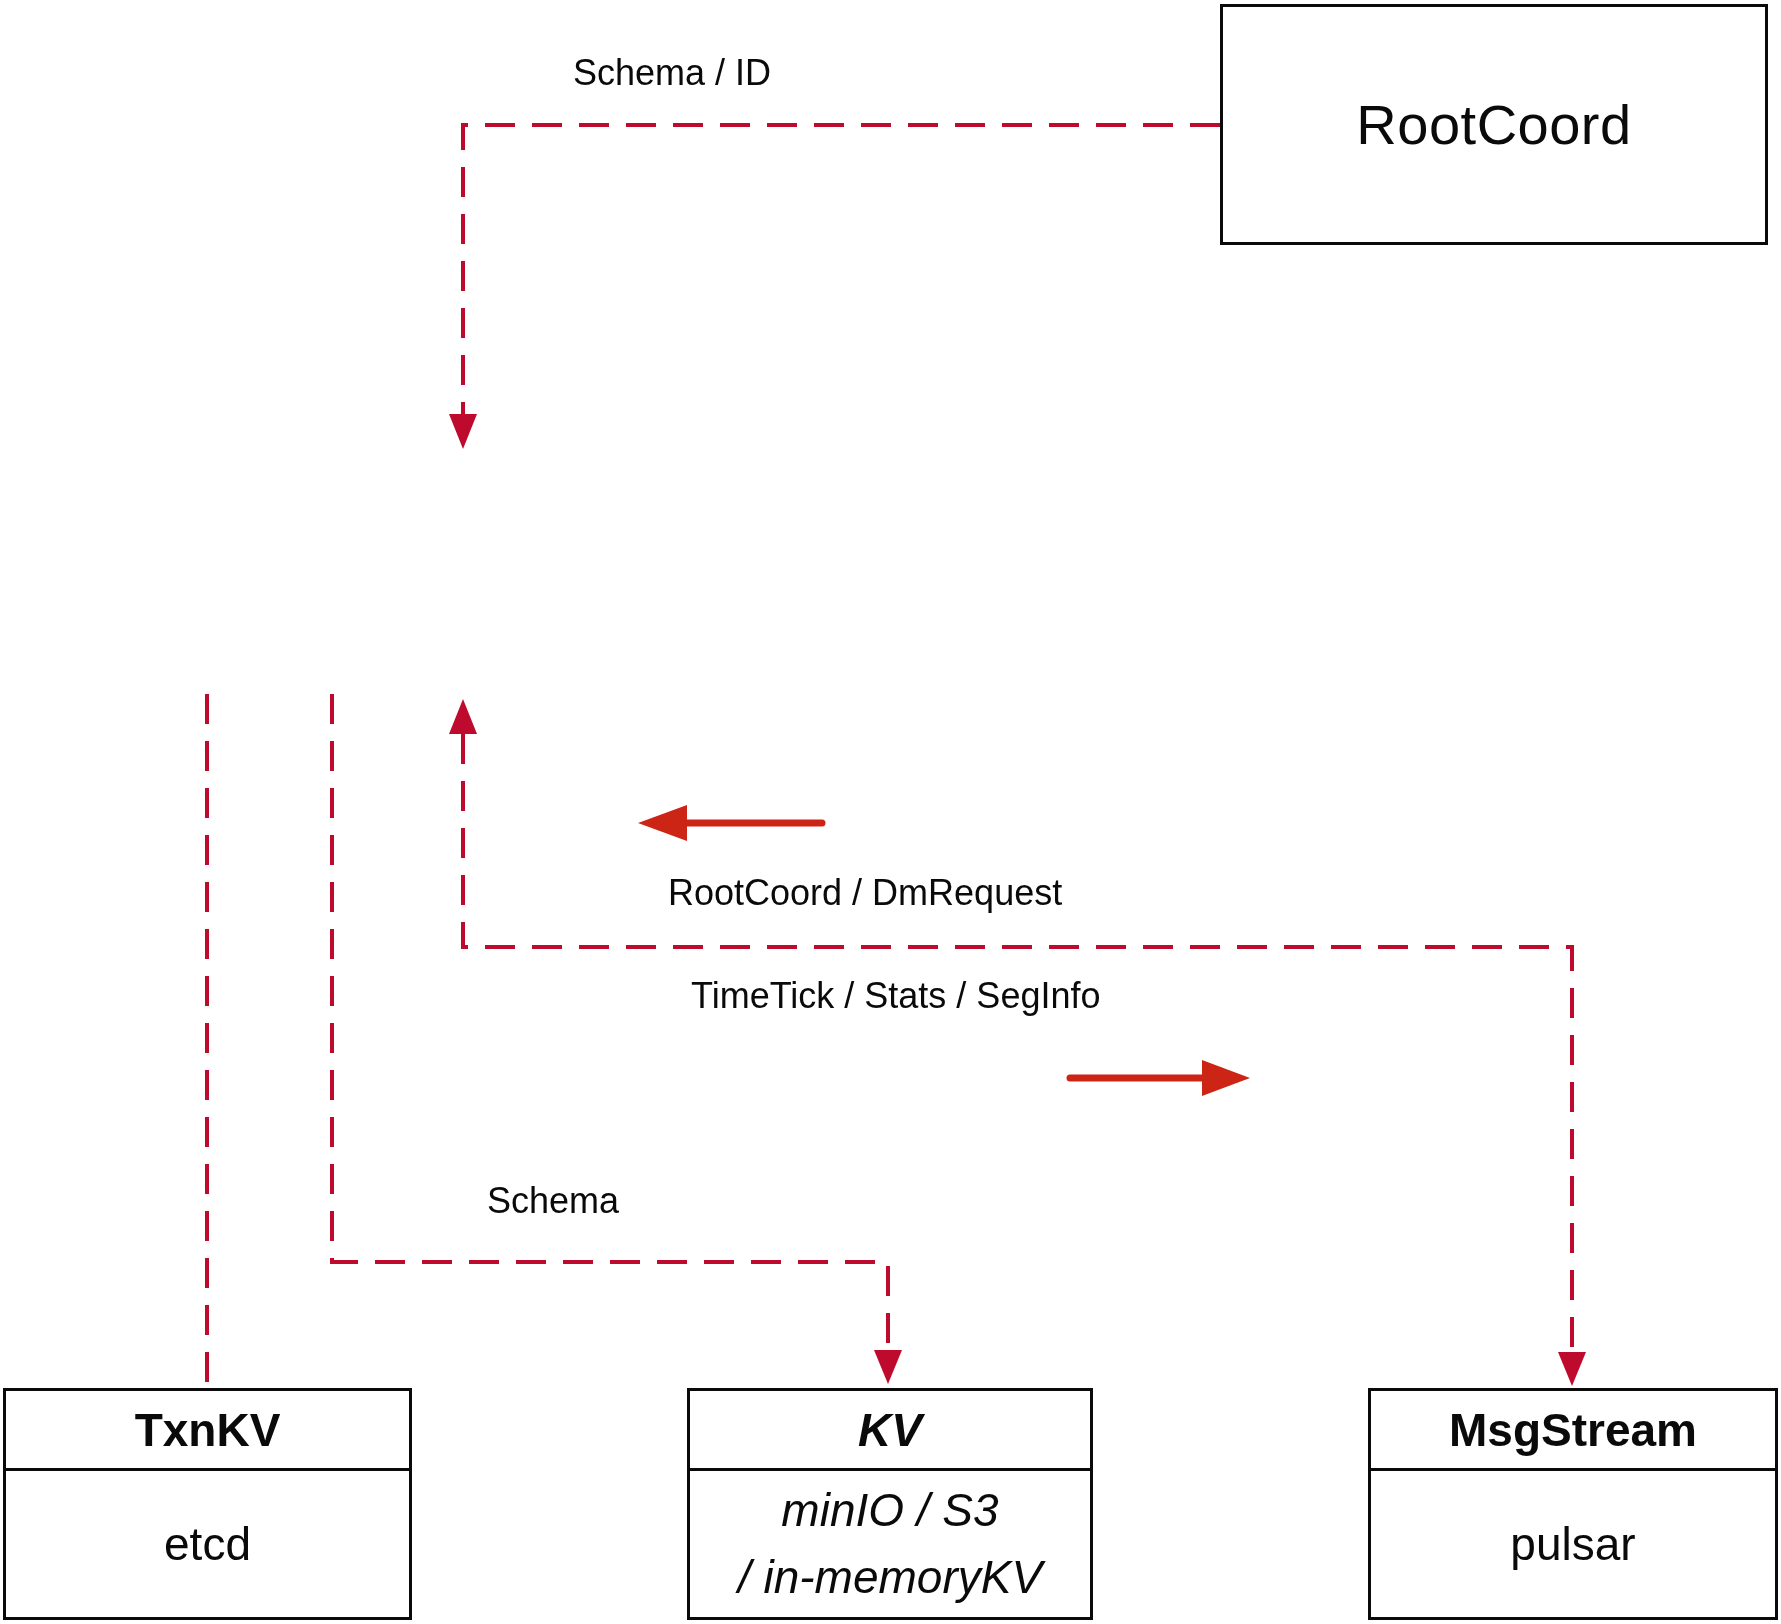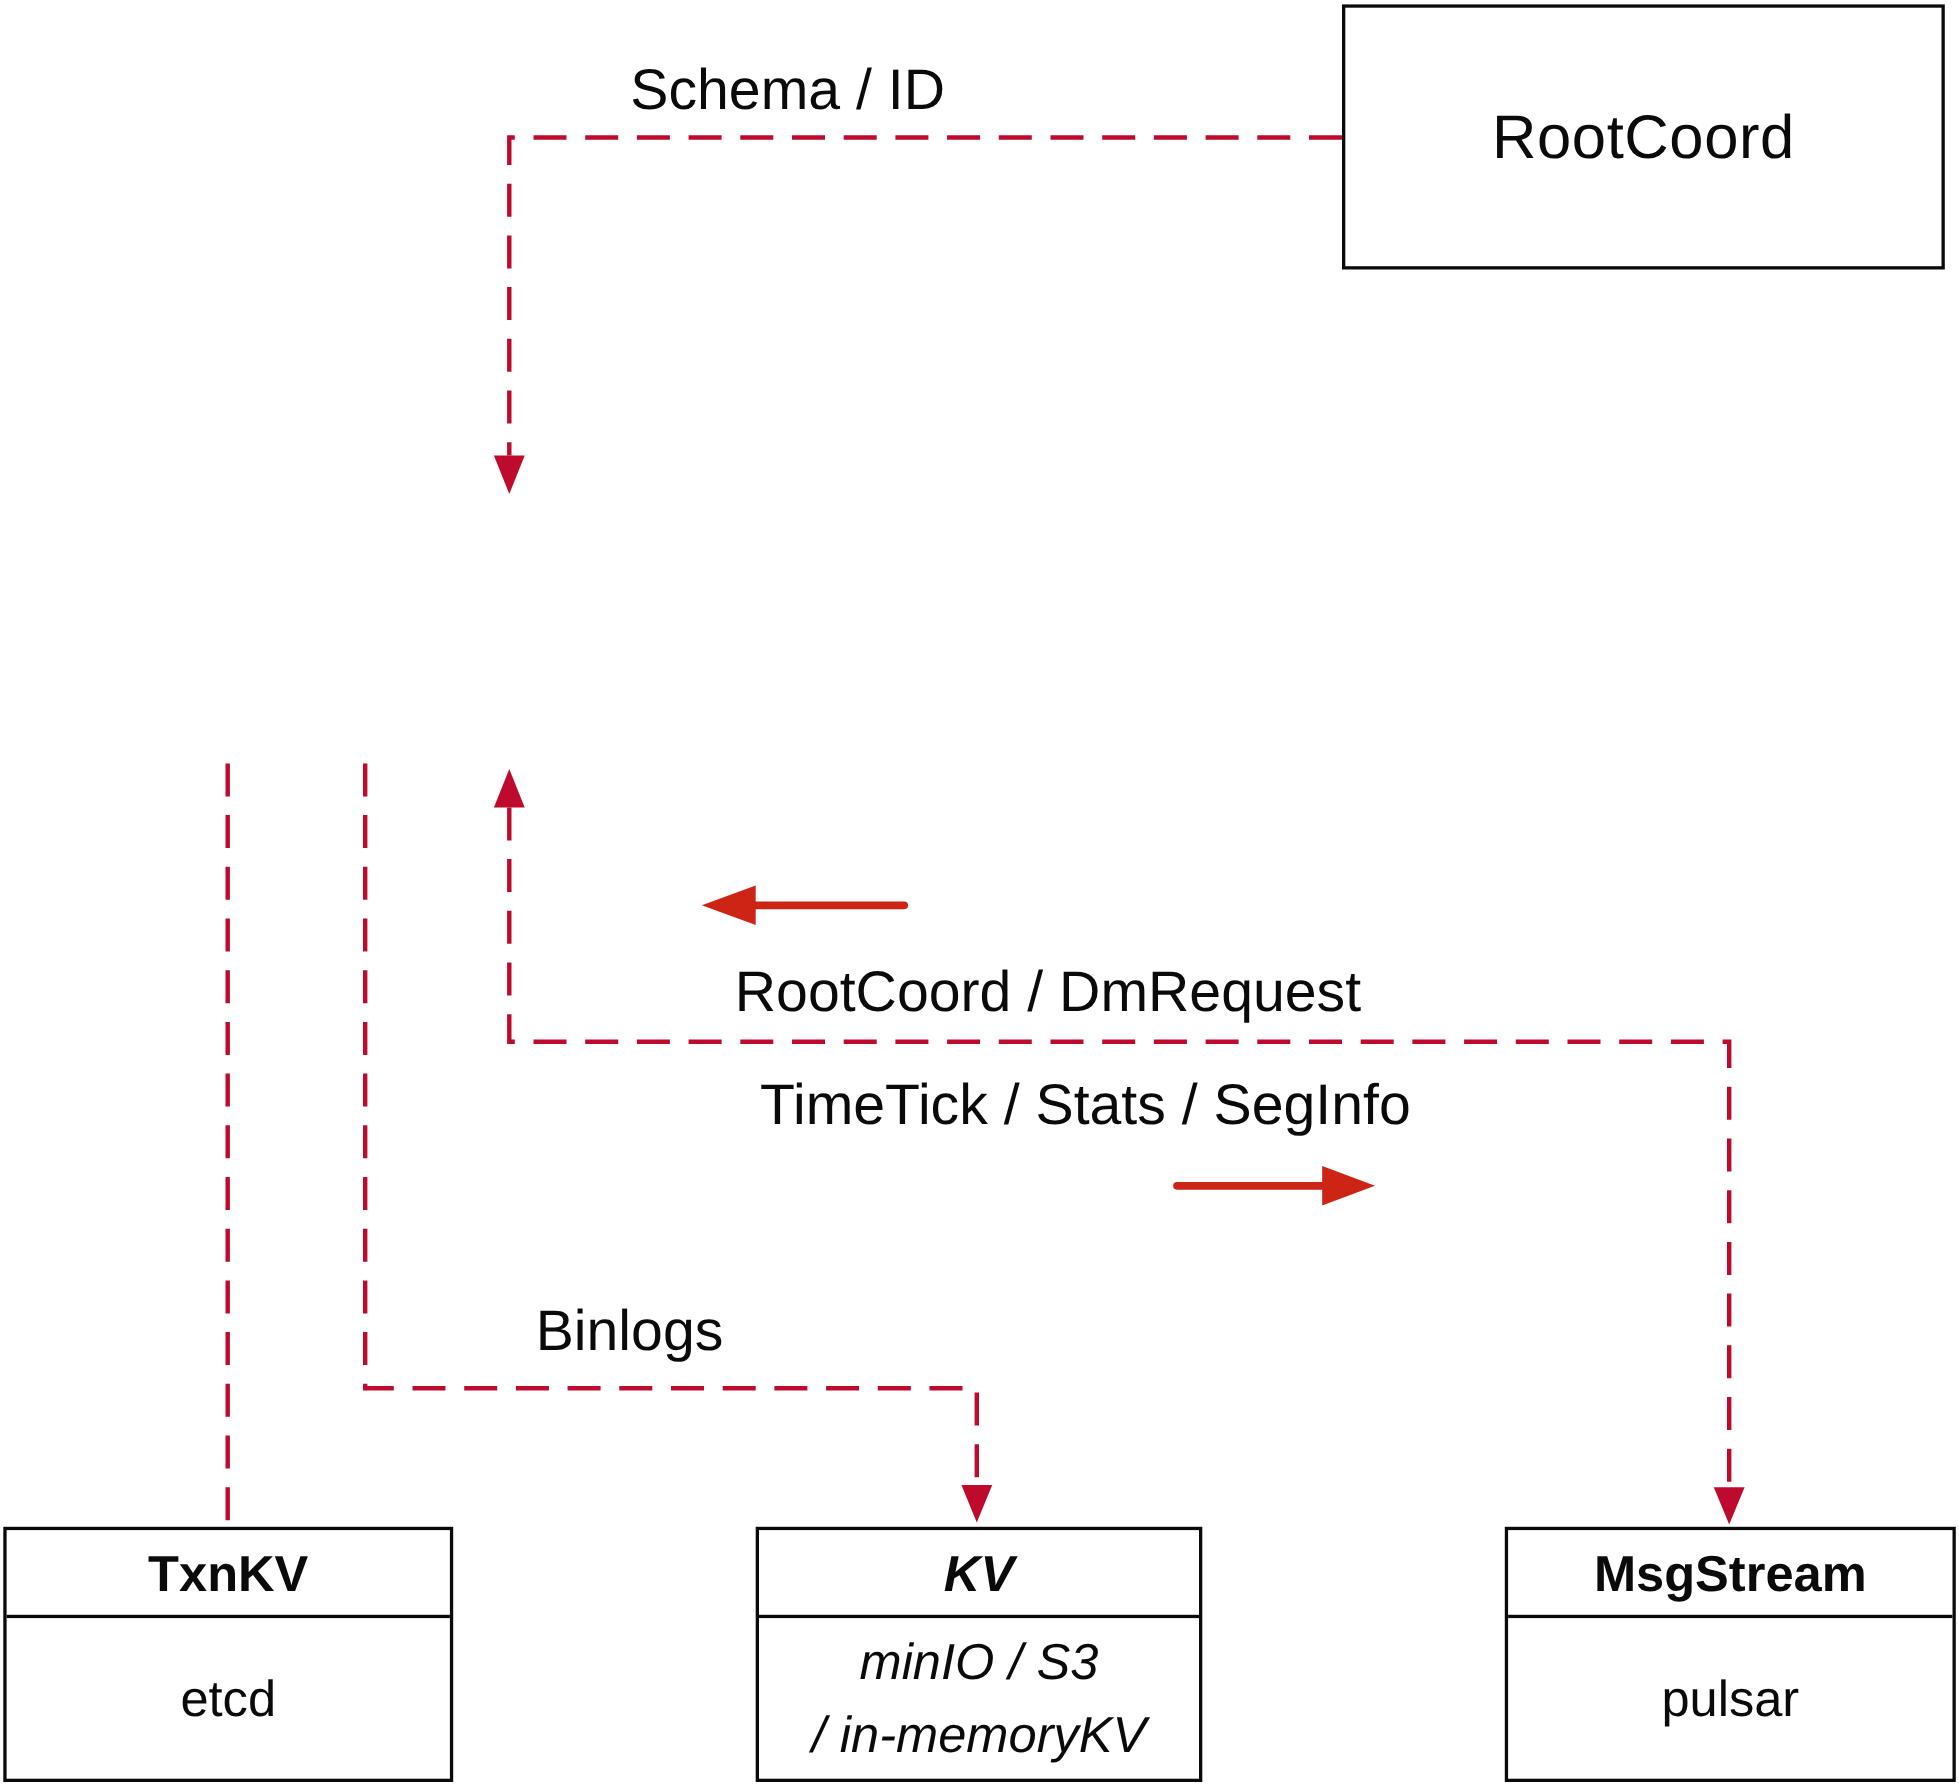--- a/index.html
+++ b/index.html
@@ -59,21 +59,21 @@
   }
   .store-body{
     flex:1 1 auto;
     display:flex;flex-direction:column;align-items:center;justify-content:center;
     font-size:46px;line-height:1.45;
     text-align:center;
   }
   
   .edge-label{
     position:absolute;
-    font-size:52px;
+    font-size:36px;
     white-space:nowrap;
     color:var(--text);
   }
   #label-schema{left:573px;top:52px;}
   #label-ddrequest{left:668px;top:872px;}
   #label-timetick{left:655px;top:975px;margin-left:36px;}
   #label-binlogs{left:487px;top:1180px;}
 </style>
 </head>
 <body>
@@ -123,15 +123,15 @@
   </div>
 
   <div class="store" id="msgstream">
     <div class="store-title">MsgStream</div>
     <div class="store-body">pulsar</div>
   </div>
 
   <div class="edge-label" id="label-schema">Schema / ID</div>
   <div class="edge-label" id="label-ddrequest">RootCoord / DmRequest</div>
   <div class="edge-label" id="label-timetick">TimeTick / Stats / SegInfo</div>
-  <div class="edge-label" id="label-binlogs">Binlogs</div>
+  <div class="edge-label" id="label-binlogs">Schema</div>
 
 </div>
 
 </body></html>

